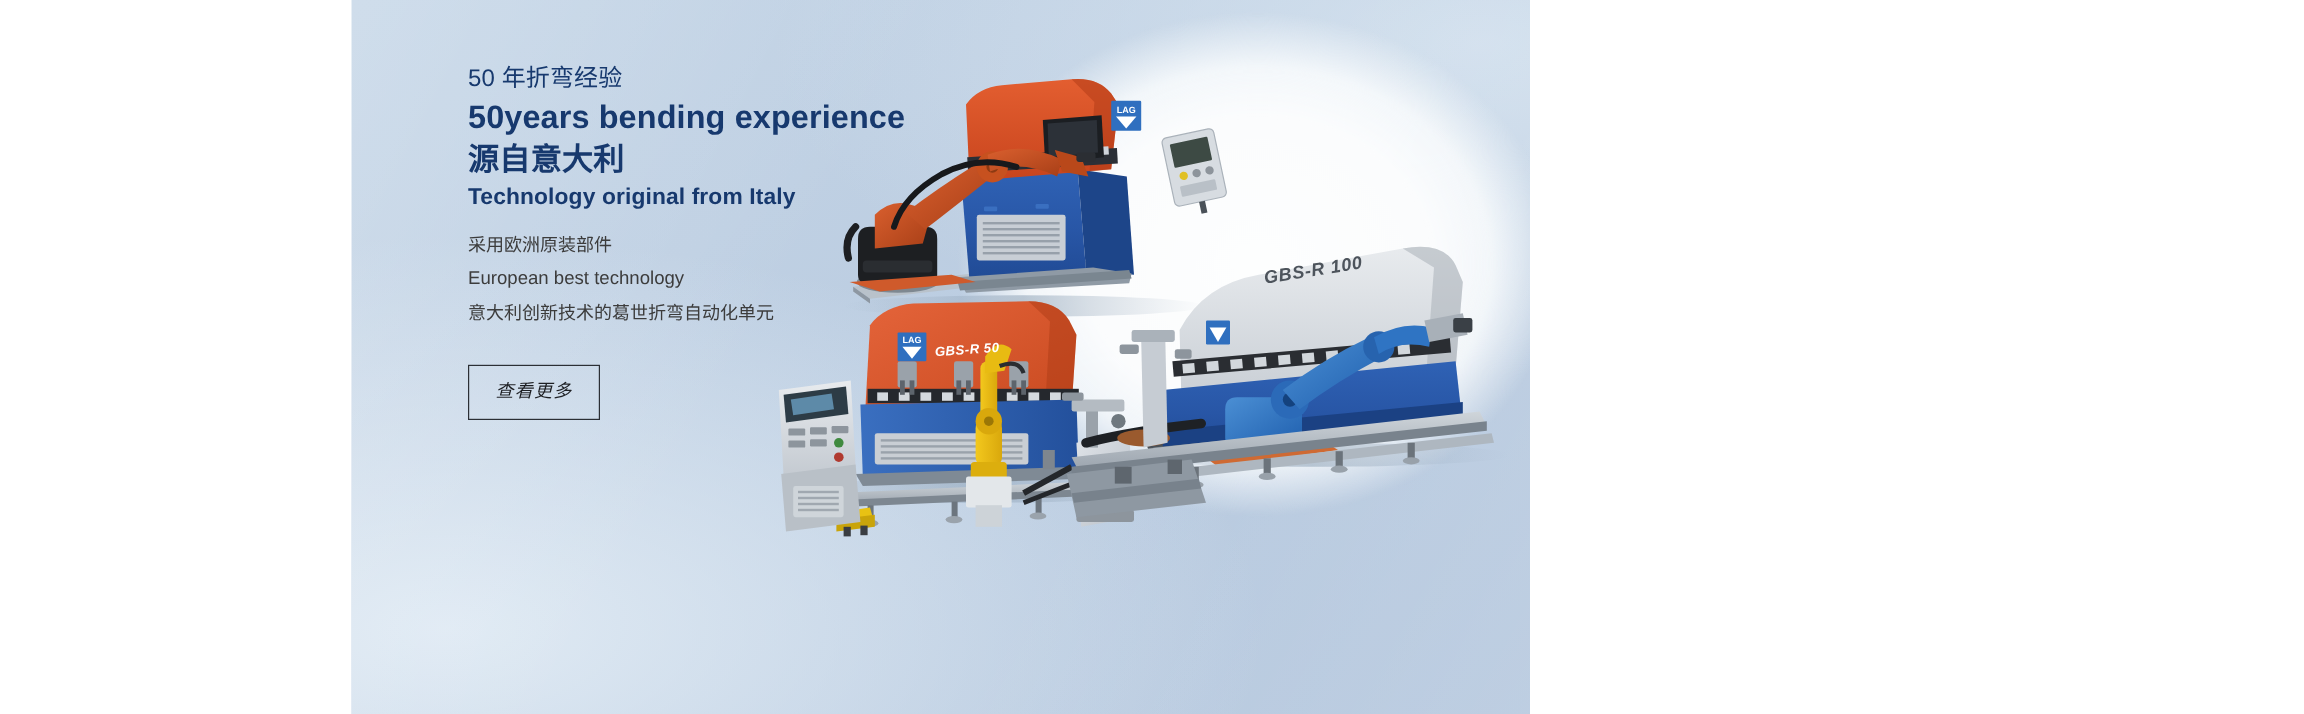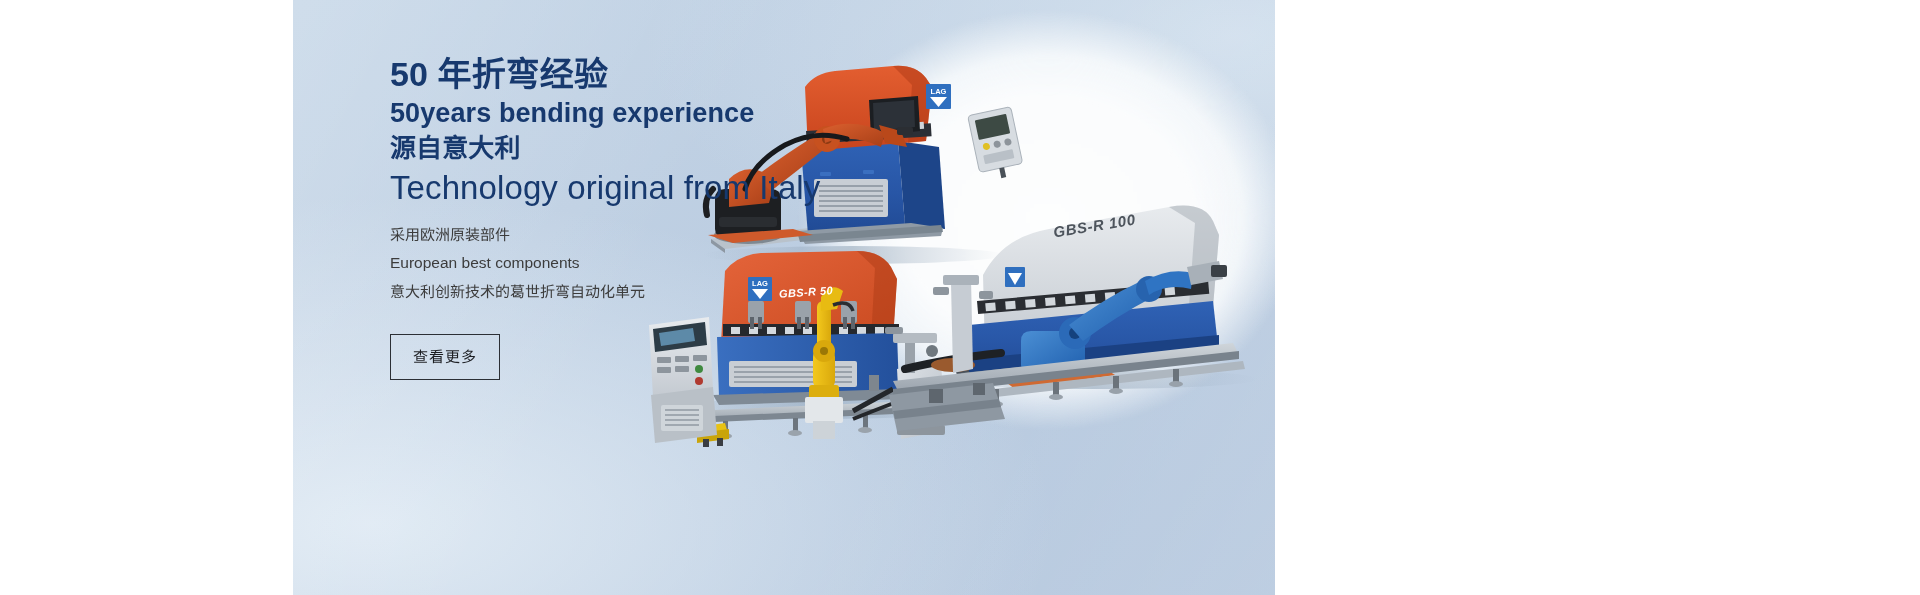--- a/index.html
+++ b/index.html
@@ -34,37 +34,38 @@
     position:absolute;left:505px;top:10px;width:500px;height:420px;border-radius:50%;
     background:radial-gradient(closest-side,#fdfefe 0%,#fbfcfd 58%,rgba(250,252,253,.85) 78%,rgba(248,251,253,0) 100%);
     filter:blur(2px);
   }
 
   
   .copy{position:absolute;left:97px;top:56px;width:420px;z-index:6;}
   .h-line{
     color:#17396e;line-height:1.07;margin:0 0 7px 0;white-space:nowrap;letter-spacing:.1px;
   }
-  .h-cn{font-size:34px;font-weight:700;}
+  .h-cn{font-size:20px;font-weight:400;}
   .h-en{font-size:27px;font-weight:700;}
   .h-cn2{font-size:26px;font-weight:700;}
-  .h-en2{font-size:33px;font-weight:400;}
+  .h-en2{font-size:19px;font-weight:700;}
   .sub-wrap{margin-top:22px;}
   .s-line{
     color:#3c3c3c;font-size:15.5px;line-height:1.0;margin:0 0 13px 0;white-space:nowrap;font-weight:400;
   }
   .s-line.cn{font-size:15px;}
 
   .more-btn{
     display:inline-block;margin-top:22px;
     padding:14px 22px 15px 22px;
     border:1px solid #2b2f35;background:transparent;color:#1d1f23;
     font-size:15px;line-height:1;letter-spacing:1px;
     font-family:"Liberation Sans","DejaVu Sans",sans-serif;cursor:pointer;
     border-radius:0;
+    font-style:italic;
   }
 
   
   .art{position:absolute;left:0;top:0;width:827px;height:595px;z-index:4;pointer-events:none;margin-top:39px;}
 
   .label-it{
     position:absolute;font-style:italic;font-weight:700;white-space:nowrap;
     font-family:"Liberation Sans","DejaVu Sans",sans-serif;
   }
   .lbl-50{color:#ffffff;font-size:11px;letter-spacing:.4px;transform:rotate(-4deg);}
@@ -420,21 +421,21 @@
 
     <div class="copy">
 
       <p class="h-line h-cn">50 年折弯经验</p>
       <p class="h-line h-en">50years bending experience</p>
       <p class="h-line h-cn2">源自意大利</p>
       <p class="h-line h-en2">Technology original from Italy</p>
 
       <div class="sub-wrap">
         <p class="s-line cn">采用欧洲原装部件</p>
-        <p class="s-line">European best components</p>
+        <p class="s-line">European best technology</p>
         <p class="s-line cn">意大利创新技术的葛世折弯自动化单元</p>
       </div>
 
       <button class="more-btn" type="button">查看更多</button>
     </div>
 
   </div>
 </div>
 
 </body></html>

